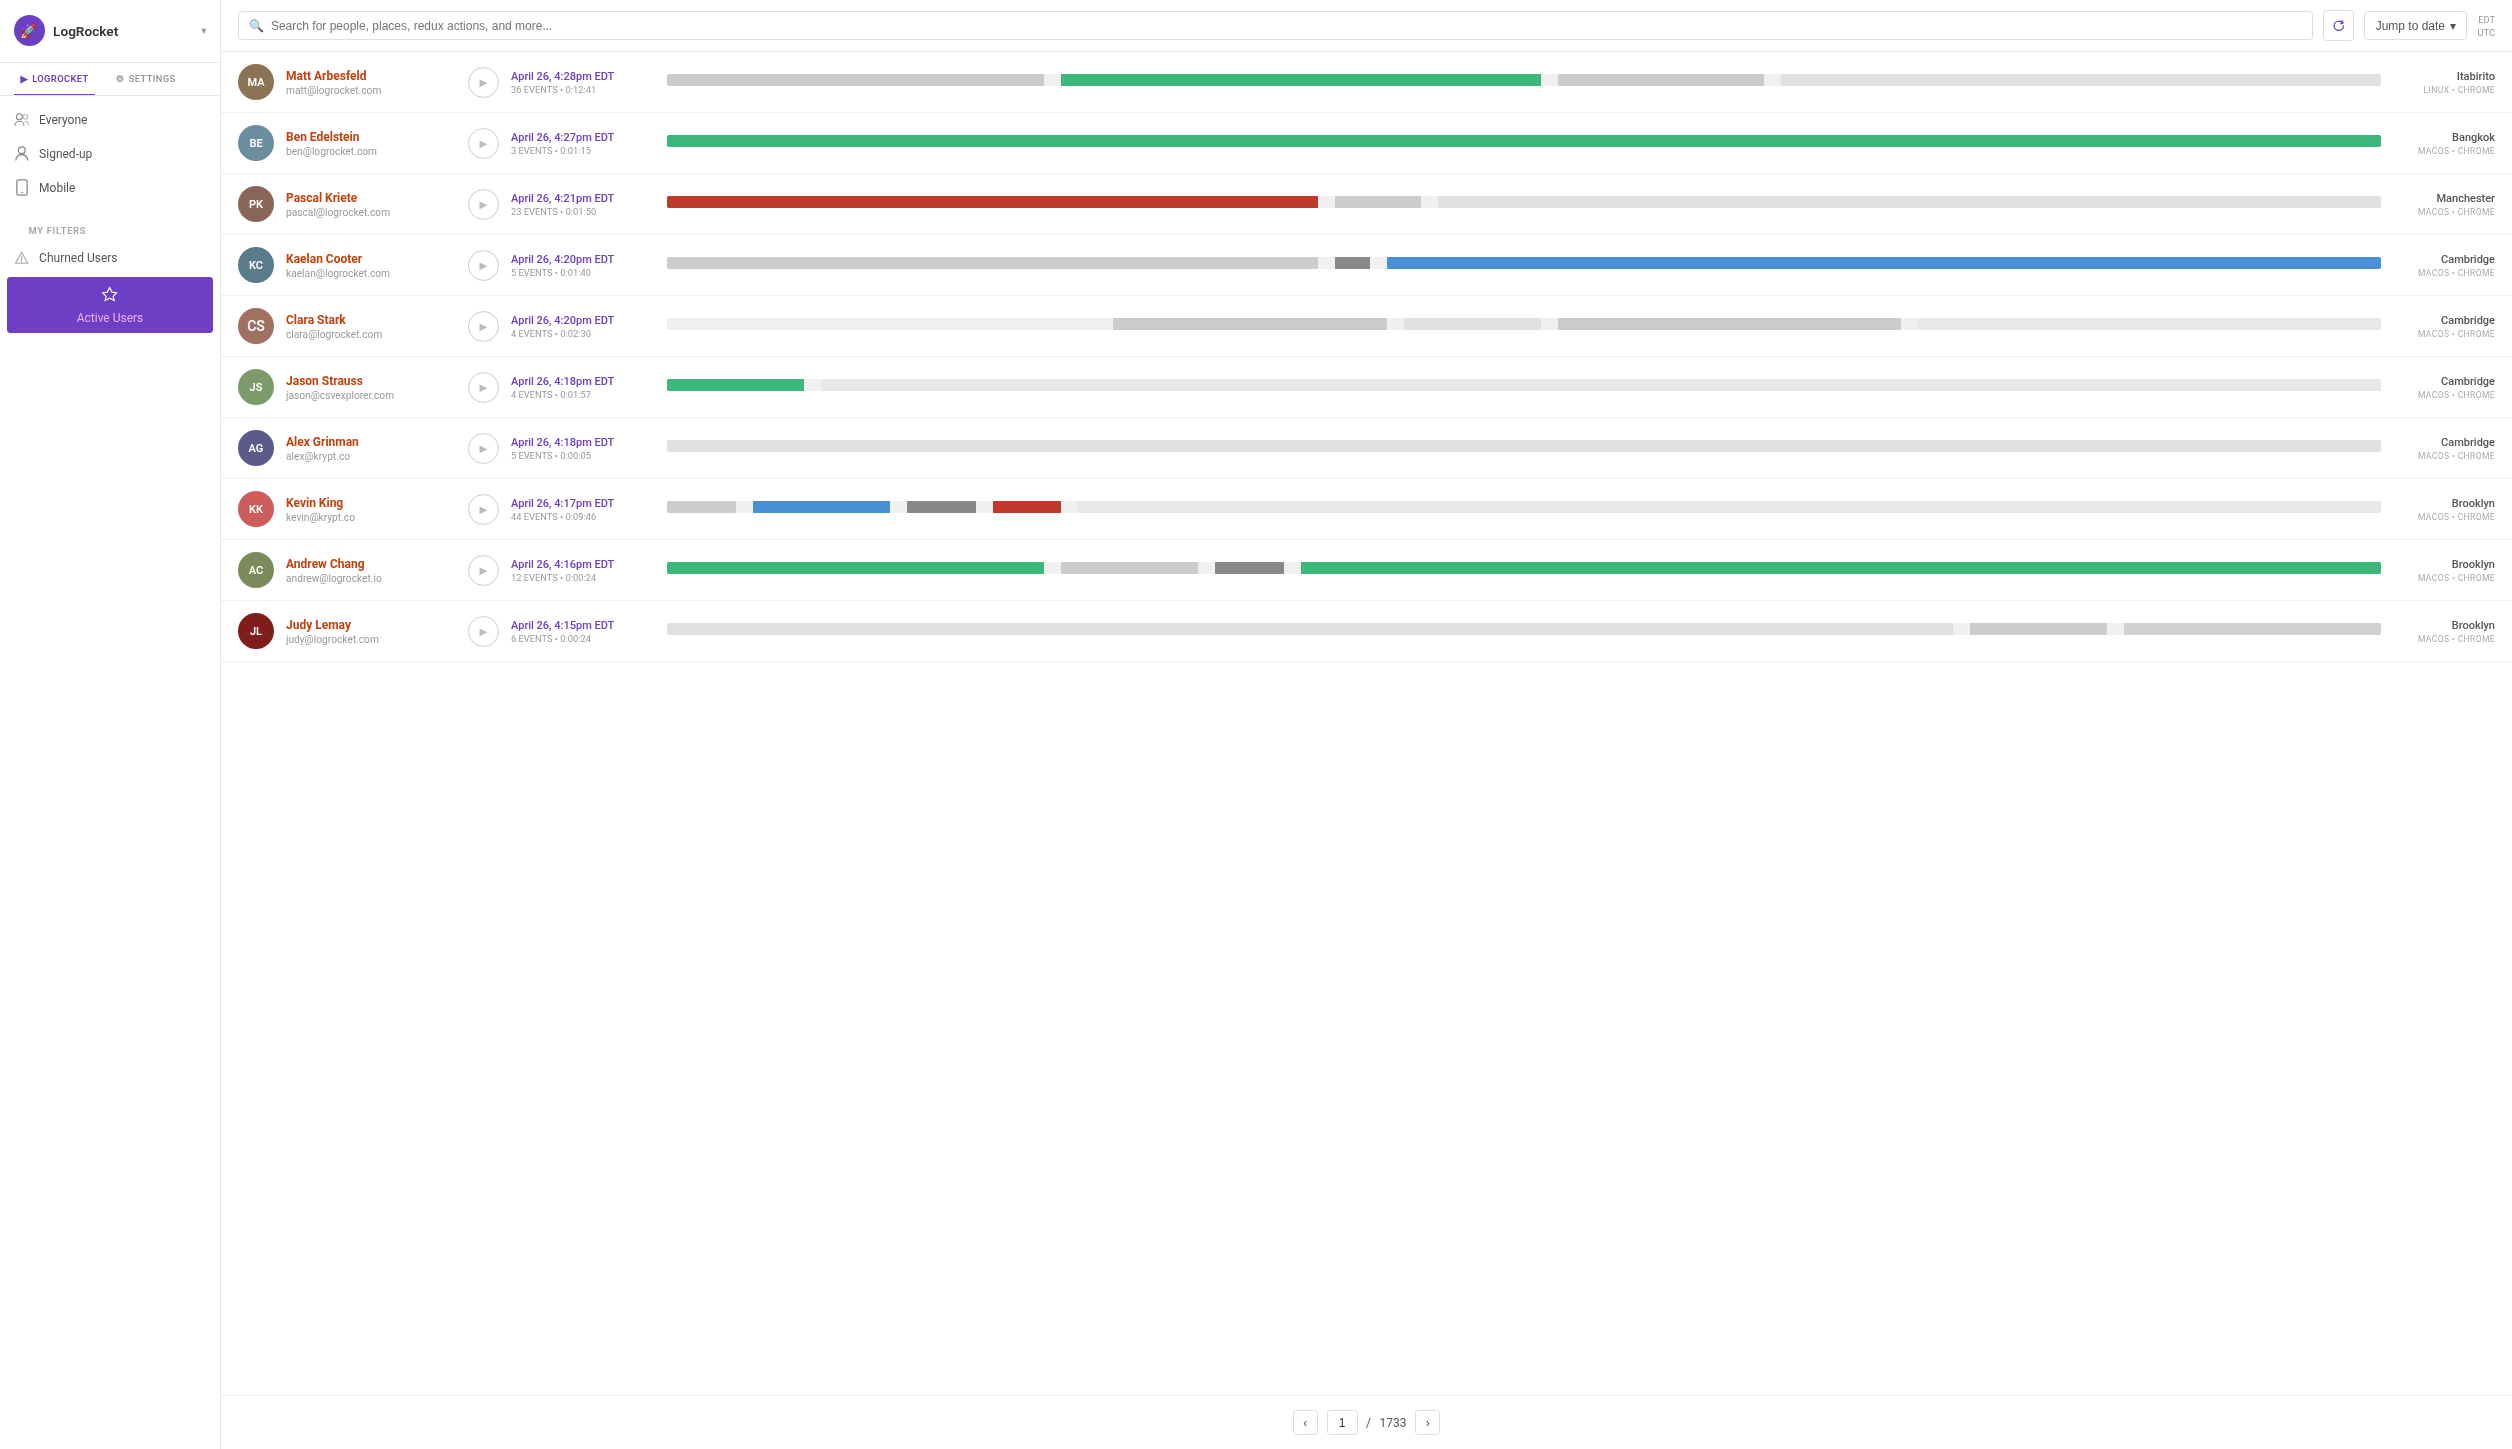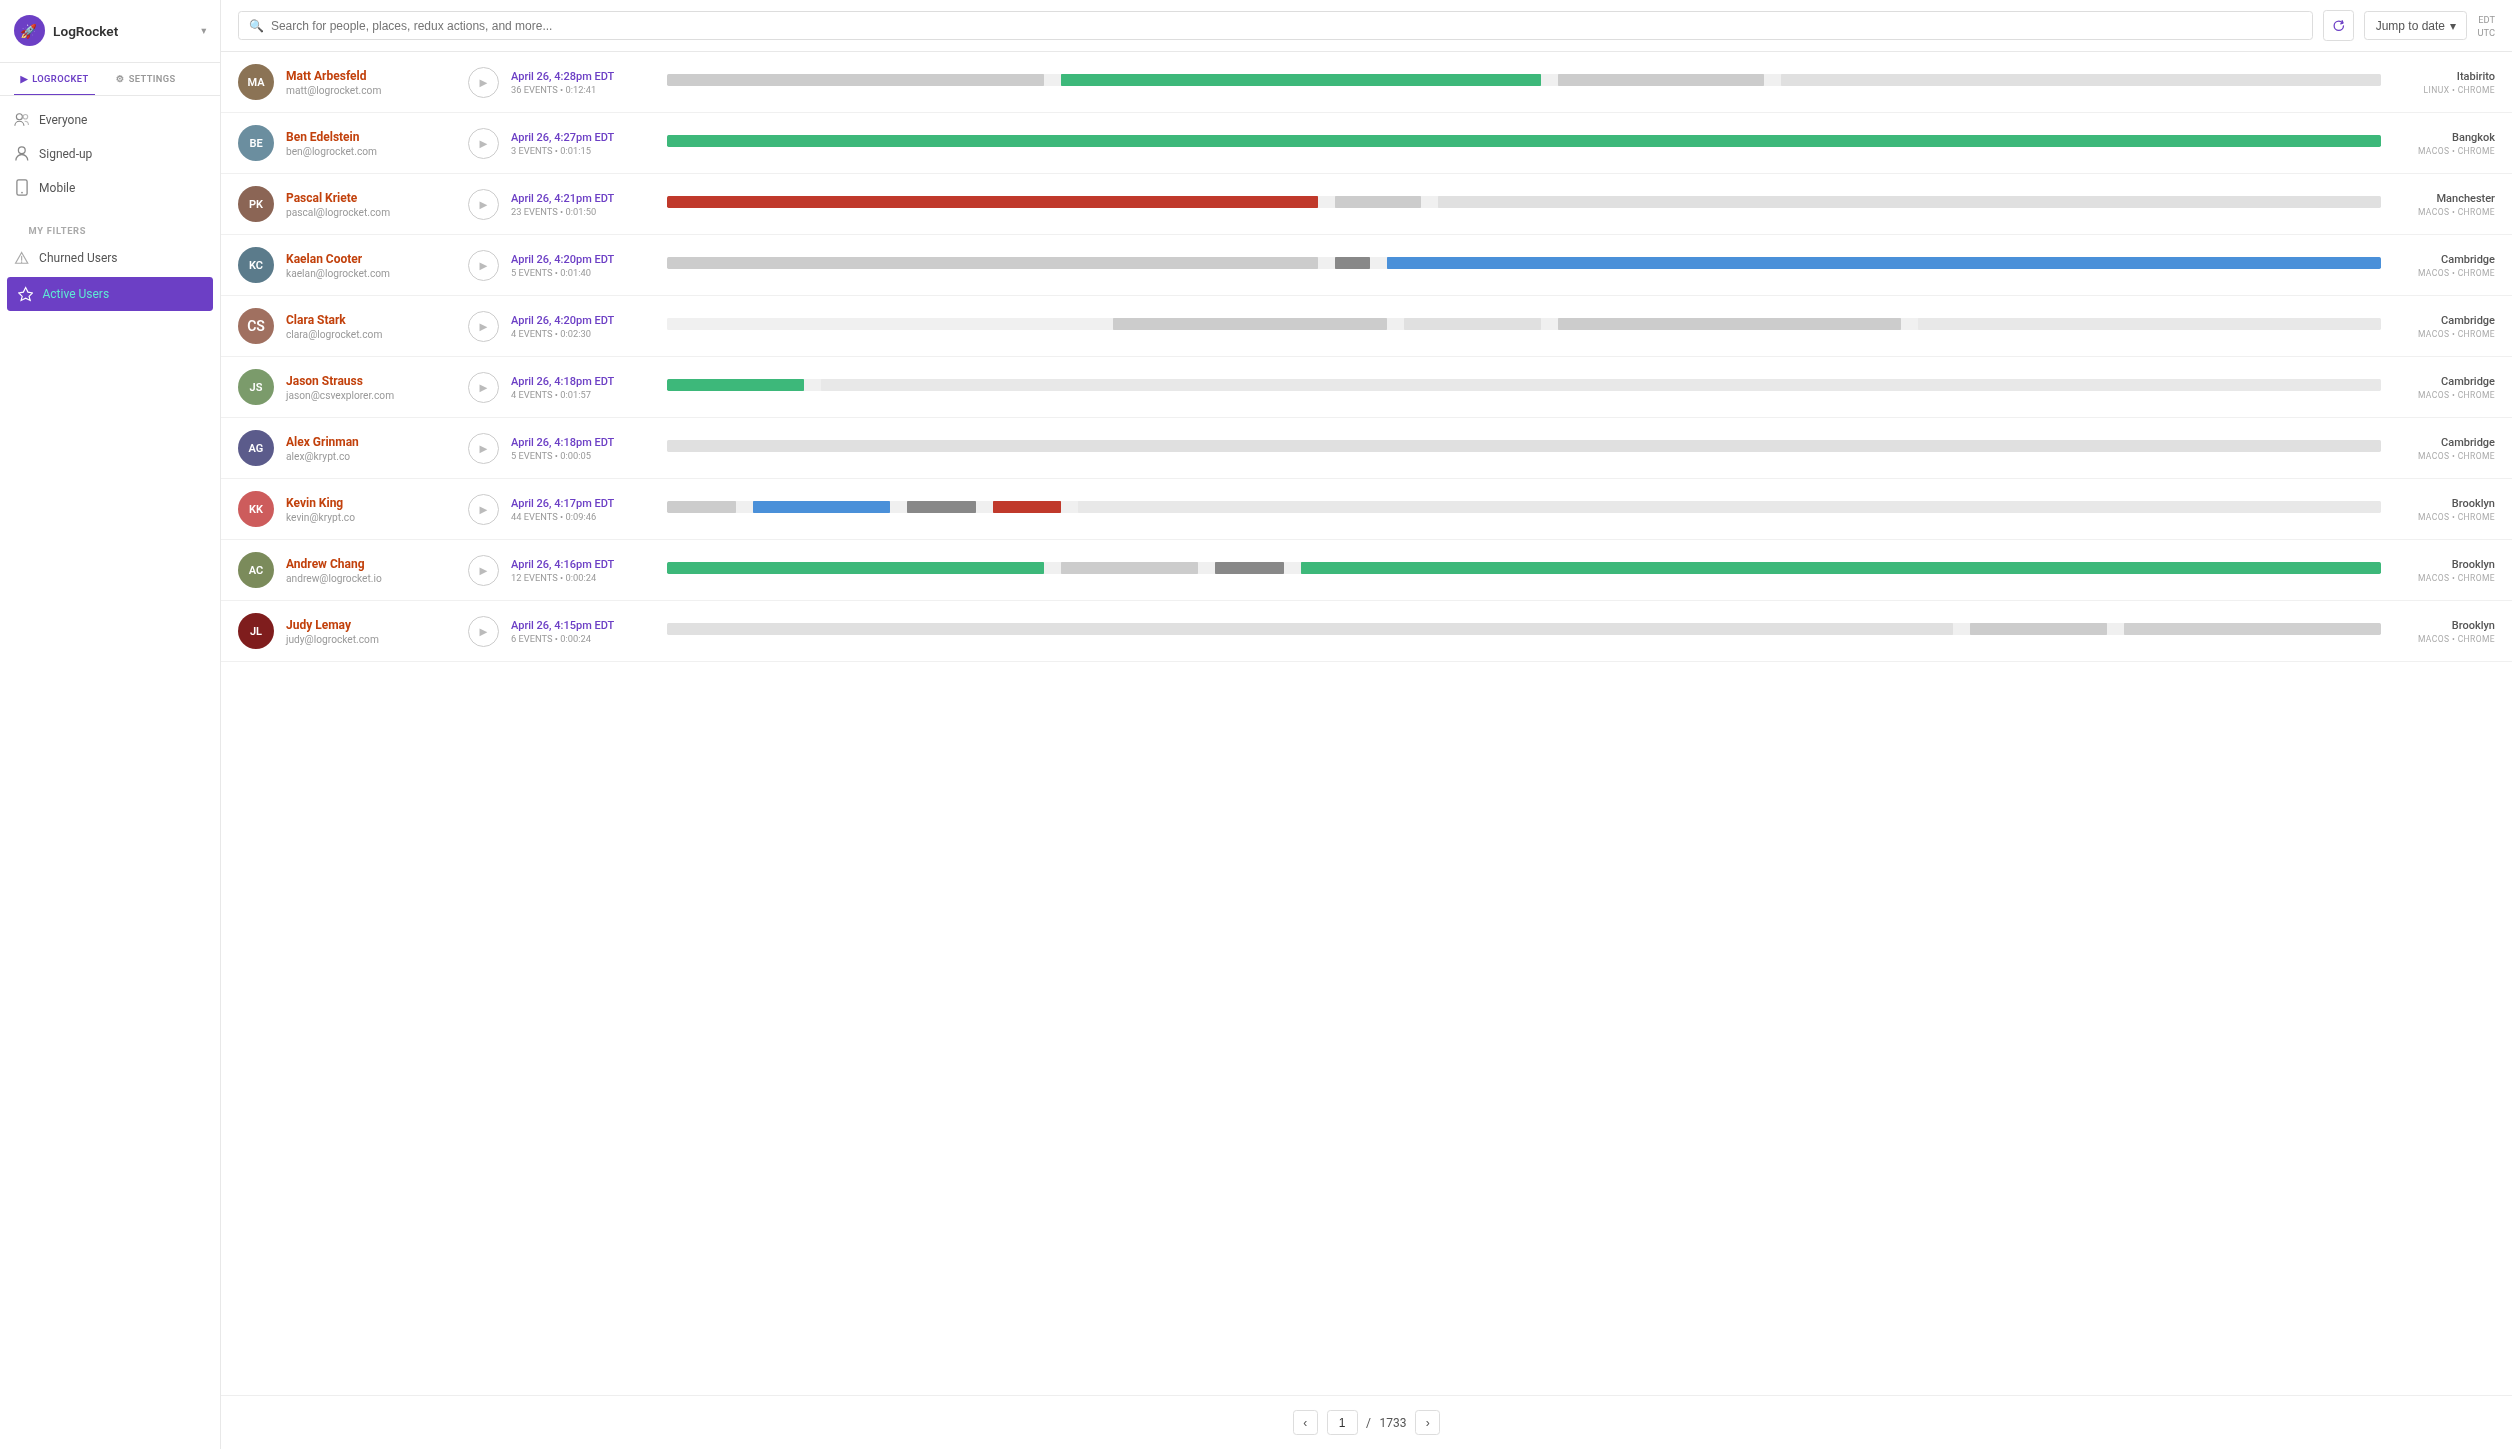--- a/index.html
+++ b/index.html
@@ -84,24 +84,25 @@
       align-items: center;
       padding: 8.5px 13.6px;
       cursor: pointer;
       gap: 8.5px;
       color: #555;
       font-size: 12px;
     }
 
     .sidebar-item.active {
       background: #6c3fc5;
-      color: #5eead4;
+      color: #f0abfc;
       border-radius: 3.4px;
       margin: 1.7px 6.8px;
       padding: 8.5px 10.2px;
+      flex-direction: column;
     }
 
     .sidebar-item .item-icon {
       width: 17px;
       height: 17px;
       display: flex;
       align-items: center;
       justify-content: center;
       flex-shrink: 0;
     }

